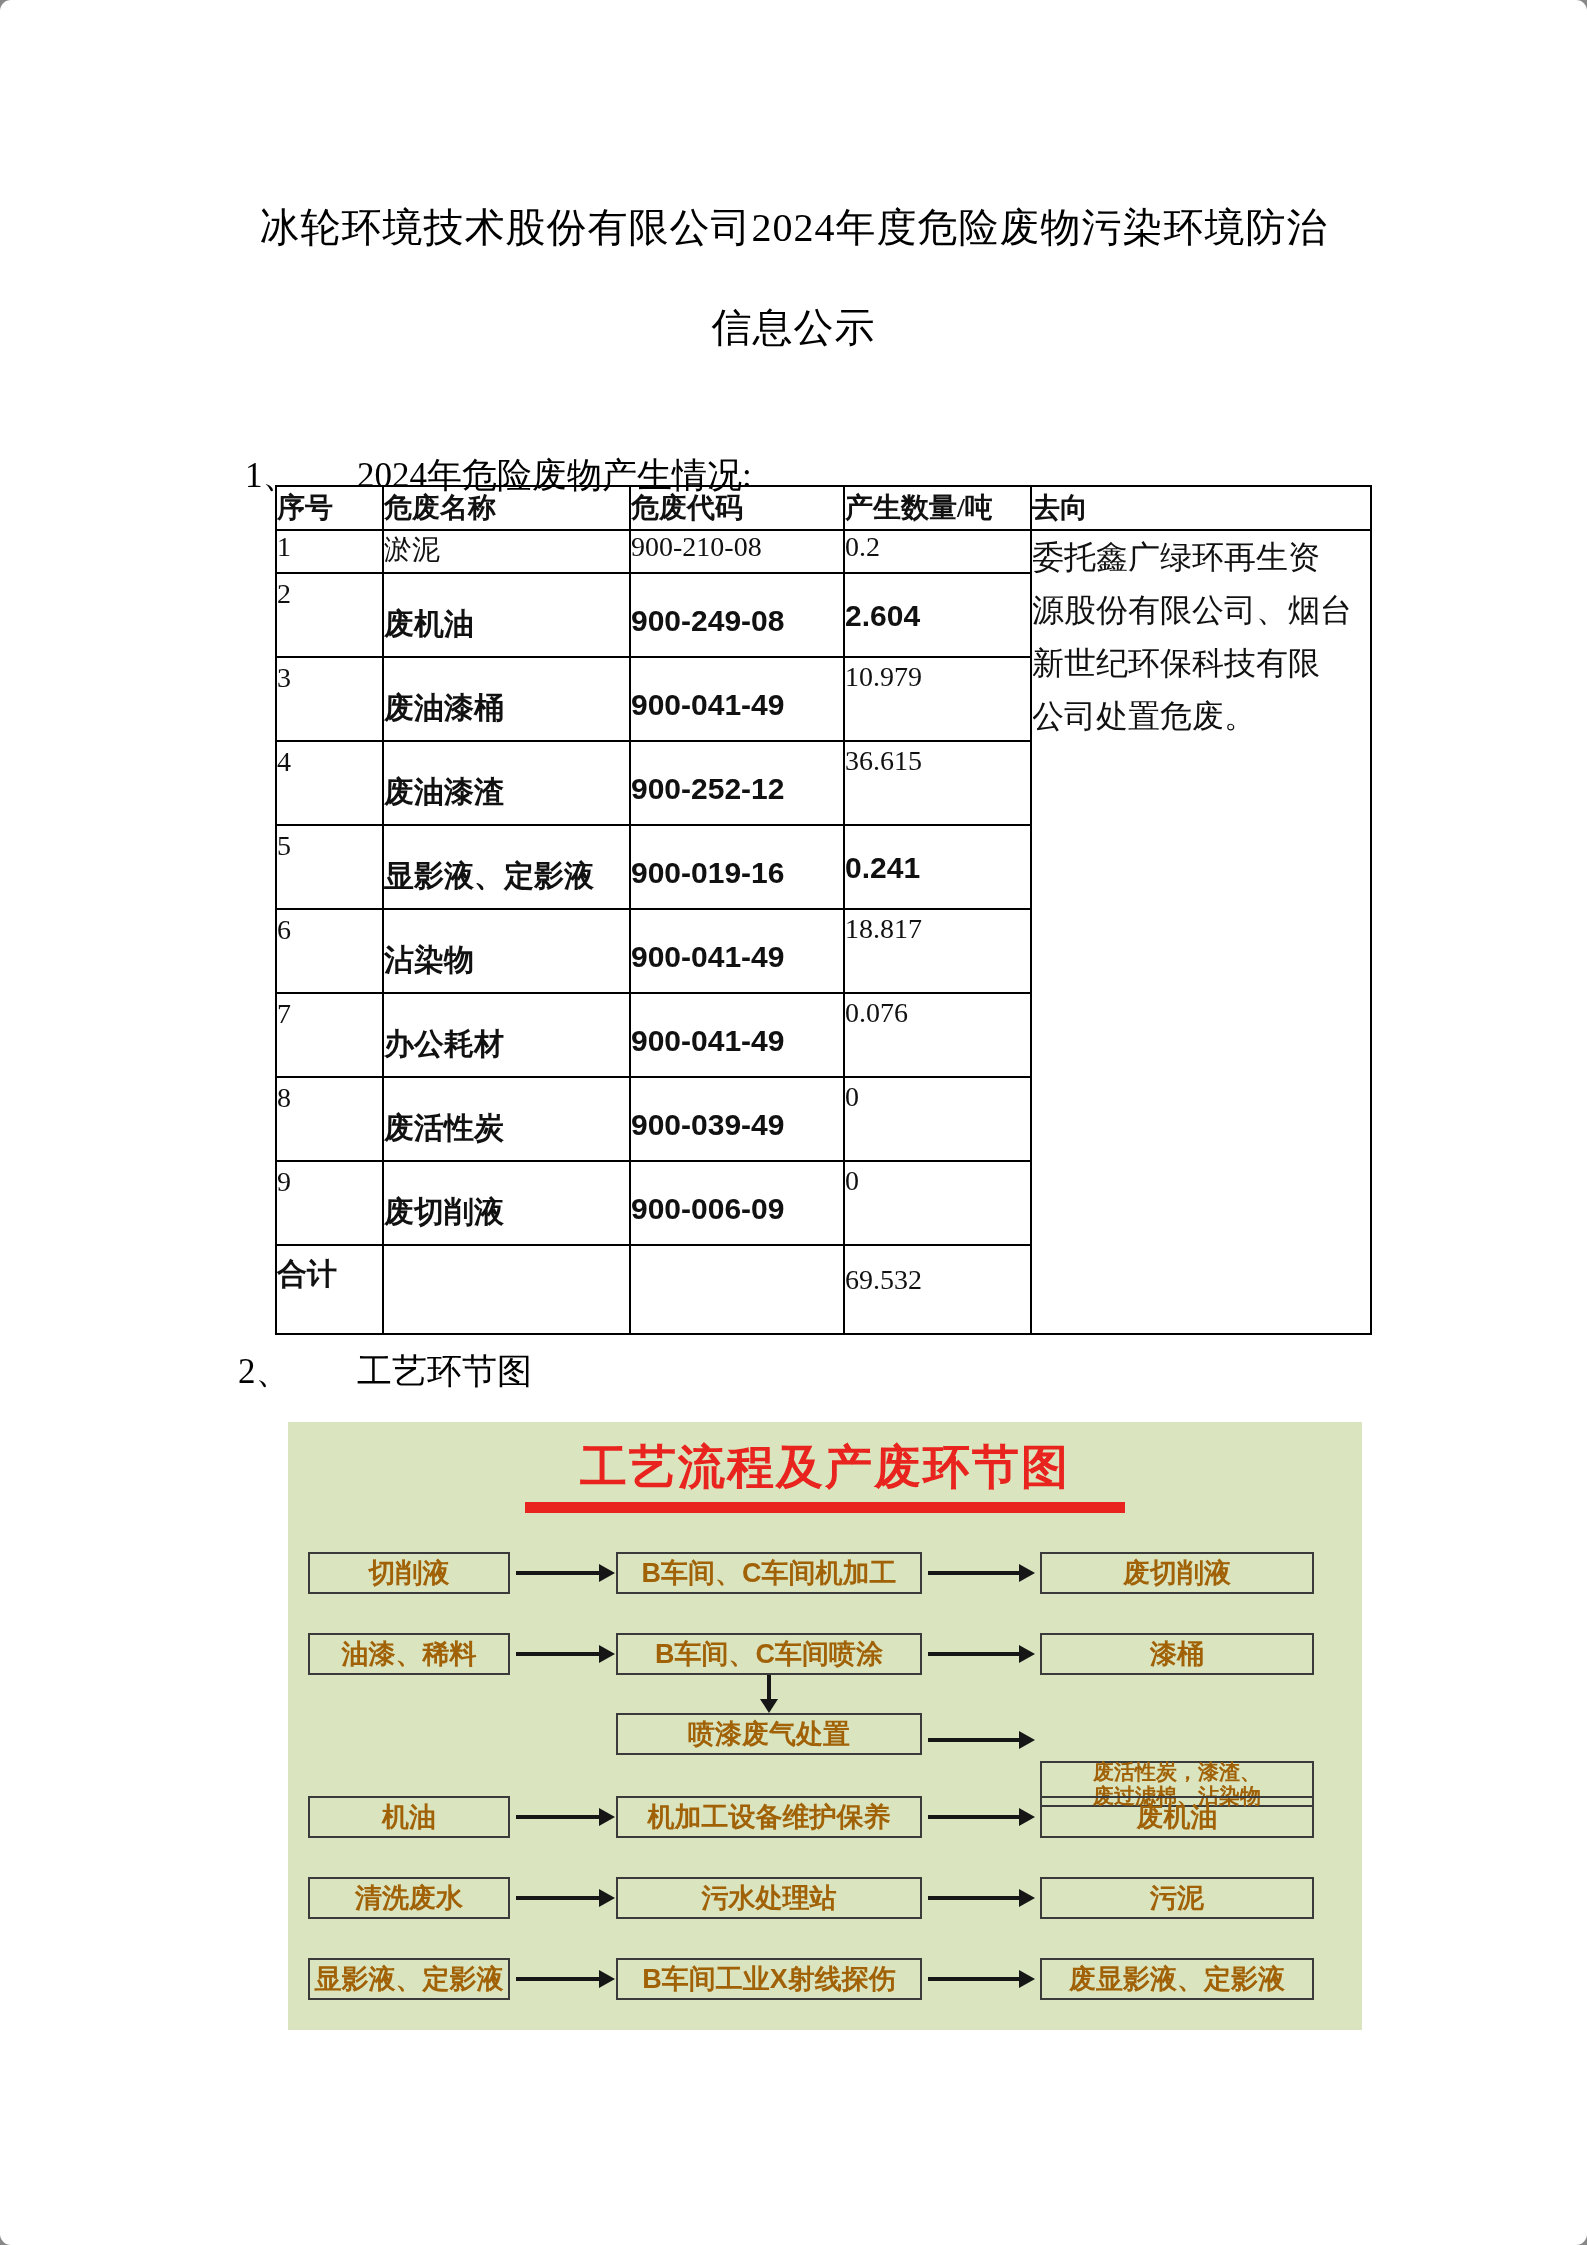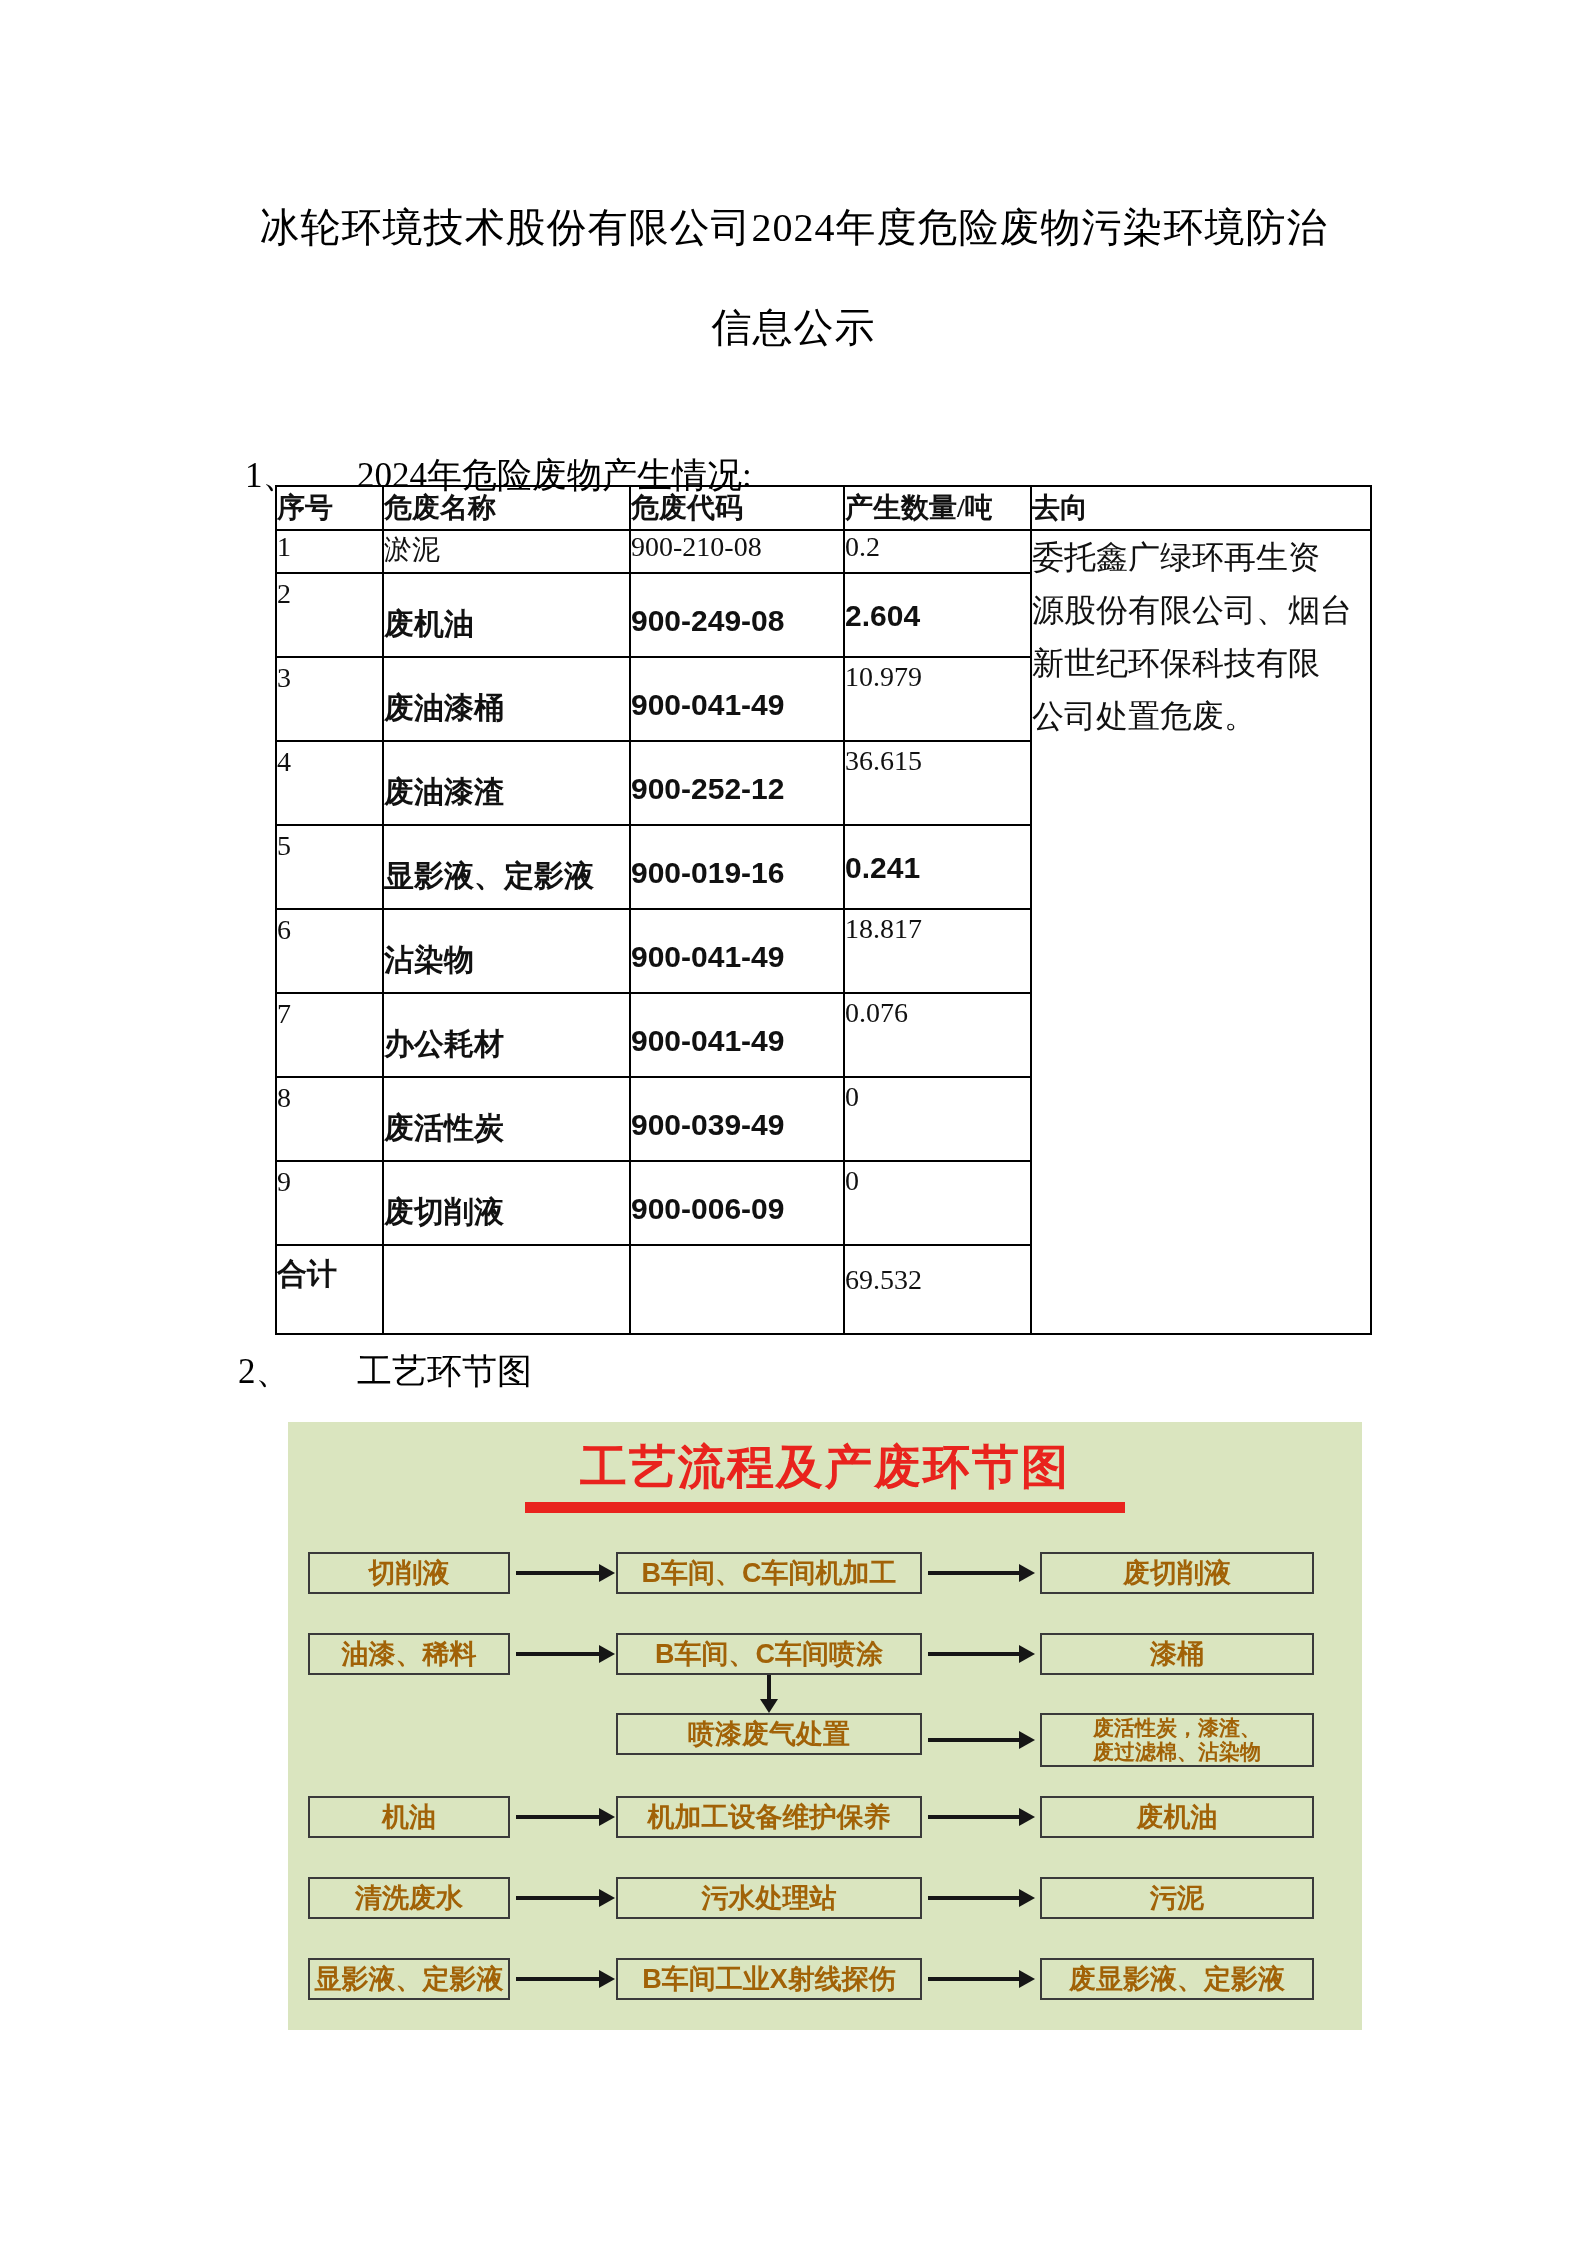--- a/index.html
+++ b/index.html
@@ -1,16 +1,16 @@
 <!DOCTYPE html>
 <html><head>
 <meta charset="utf-8">
 <style>
   html,body{margin:0;padding:0;background:#888;}
-  .serif{font-family:"Liberation Serif","DejaVu Serif",serif;}
+  .serif{font-family:"Liberation Serif","DejaVu Serif",serif;border-radius:11px;}
   .sans{font-family:"Liberation Sans","DejaVu Sans",sans-serif;}
   .doc{position:relative;width:1587px;height:2245px;background:#ffffff;margin:0 auto;overflow:hidden;color:#111;}
 
   
   .doc-title{position:absolute;left:0;width:100%;text-align:center;font-size:40px;letter-spacing:1px;color:#000;}
   #title1{top:200px;}
   #title2{top:300px;}
   .sec{position:absolute;font-size:35px;color:#000;display:flex;align-items:baseline;}
   #sec1{left:245px;top:452px;}
   #sec2{left:238px;top:1348px;}
@@ -40,21 +40,21 @@
   .fbox{position:absolute;height:42px;border:2px solid #3a3a3a;box-sizing:border-box;display:flex;align-items:center;justify-content:center;font-weight:700;font-size:27px;color:#a16207;}
   .c1{left:20px;width:202px;}
   .c2{left:328px;width:306px;}
   .c3{left:752px;width:274px;}
   .r1{top:130px;}
   .r2{top:211px;}
   .r2b{top:291px;}
   .r3{top:374px;}
   .r4{top:455px;}
   .r5{top:536px;}
-  .fbox.small{font-size:21px;line-height:24px;height:54px;white-space:pre-line;text-align:left;}
+  .fbox.small{font-size:21px;line-height:24px;height:46px;white-space:pre-line;text-align:left;margin-top:48px;}
   .ah{position:absolute;height:4px;background:#161616;}
   .ah::after{content:"";position:absolute;right:-15px;top:-7px;border-left:16px solid #161616;border-top:9px solid transparent;border-bottom:9px solid transparent;}
   .av{position:absolute;width:4px;background:#161616;}
   .av::after{content:"";position:absolute;left:-7px;bottom:-13px;border-top:14px solid #161616;border-left:9px solid transparent;border-right:9px solid transparent;}
 </style>
 </head>
 <body>
 
 <div class="doc serif">
 

